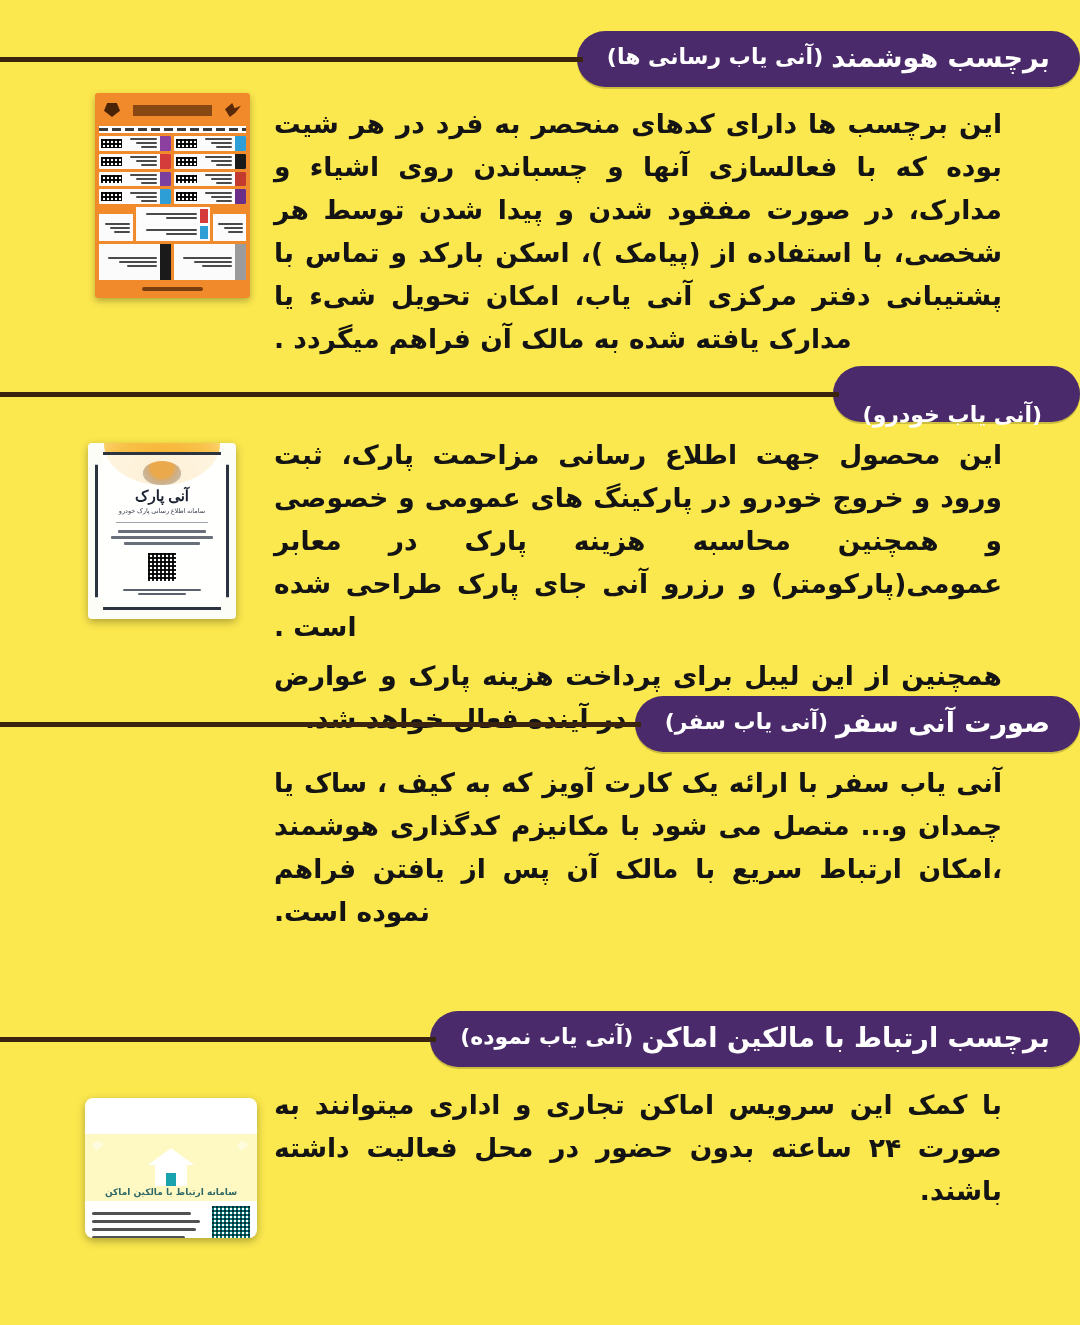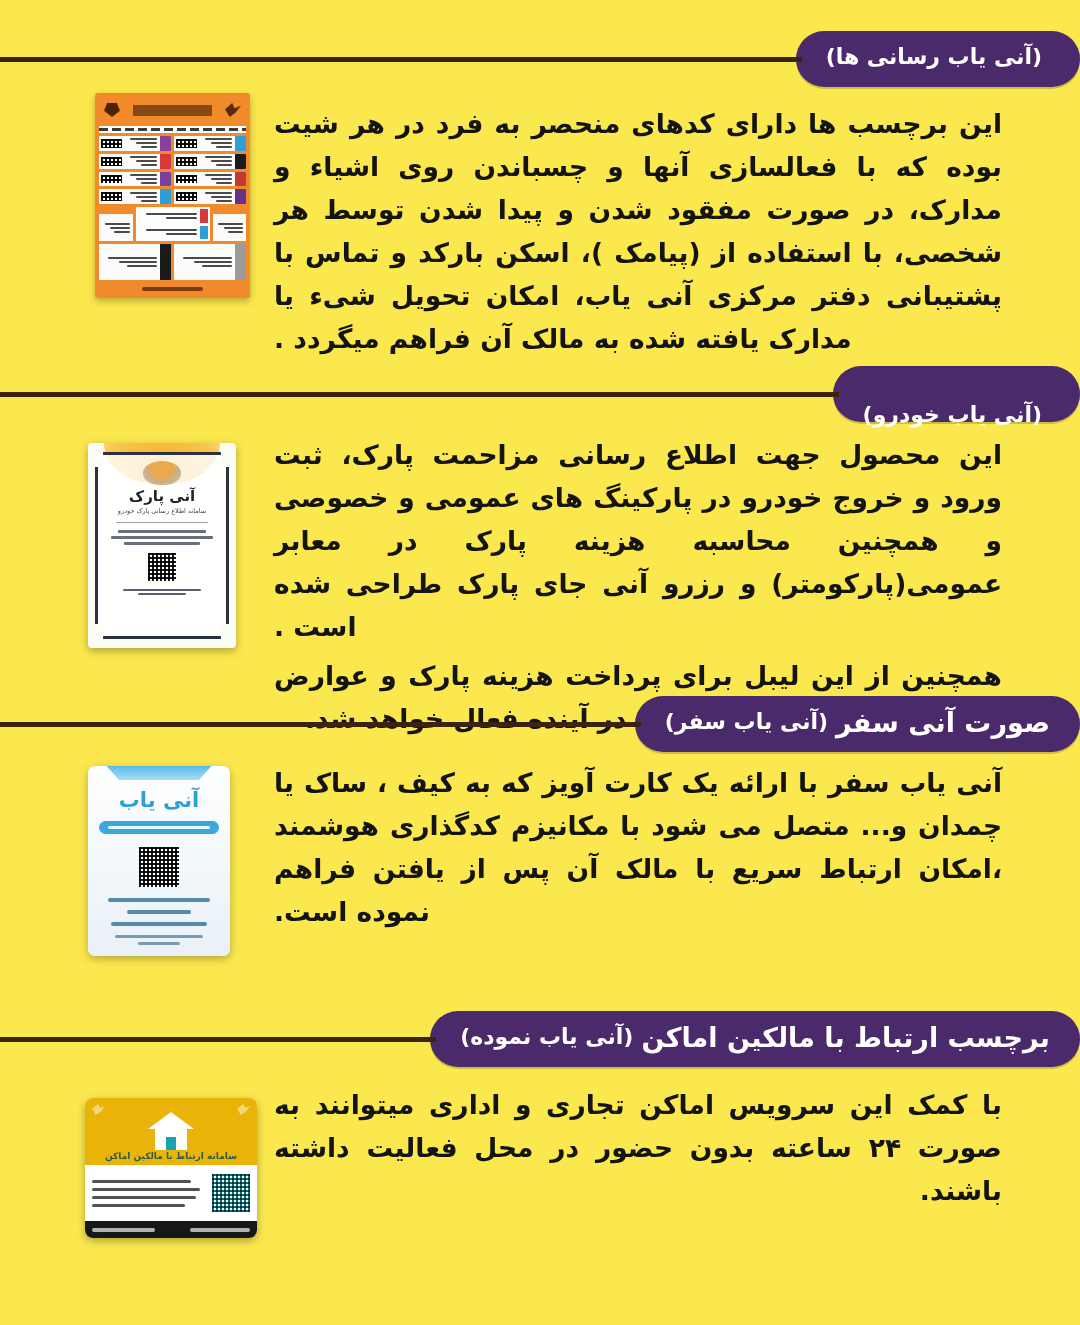--- a/index.html
+++ b/index.html
@@ -361,25 +361,26 @@
     width: 100%; height: 100%;
     background: #ffffff;
     border-radius: 8px;
     box-shadow: 0 3px 9px rgba(0,0,0,0.3);
     overflow: hidden;
     display: flex;
     flex-direction: column;
   }
   .amaken-top {
     flex: 0 0 48%;
-    background: #eab308;
+    background: #fef9c3;
     position: relative;
     display: flex;
     align-items: center;
     justify-content: center;
+    margin-top: 36px;
   }
   .amaken-house {
     width: 46px; height: 40px;
     position: relative;
   }
   .amaken-house .roof {
     position: absolute; top: 0; left: 50%; transform: translateX(-50%);
     width: 0; height: 0;
     border-left: 23px solid transparent;
     border-right: 23px solid transparent;
@@ -439,20 +440,21 @@
     height: 4px; background: #cfcfcf; border-radius: 2px; opacity: .85;
   }
 </style>
 </head>
 <body>
 
 <div class="page">
 
   <div class="section-head" style="top:33px;">
     <div class="pill">
+      <span>برچسب هوشمند</span>
       <span class="sub" style="margin-right:8px;">(آنی یاب رسانی ها)</span>
     </div>
     <div class="connector"></div>
   </div>
 
   <div class="block" style="top:103px; right:78px; width:728px;">
     <div class="para">این برچسب ها دارای کدهای منحصر به فرد در هر شیت بوده که با فعالسازی آنها و چسباندن روی اشیاء و مدارک، در صورت مفقود شدن و پیدا شدن توسط هر شخصی، با استفاده از (پیامک )، اسکن بارکد و تماس با پشتیبانی دفتر مرکزی آنی یاب، امکان تحویل شیء یا مدارک یافته شده به مالک آن فراهم میگردد .</div>
   </div>
 
   <div class="art" style="top:93px; left:95px; width:155px; height:205px;">
@@ -598,21 +600,21 @@
       <span class="sub" style="margin-right:8px;margin-top:45px;">(آنی یاب خودرو)</span>
     </div>
     <div class="connector"></div>
   </div>
 
   <div class="block" style="top:434px; right:78px; width:728px;">
     <div class="para">این محصول جهت اطلاع رسانی مزاحمت پارک، ثبت ورود و خروج خودرو در پارکینگ های عمومی و خصوصی و همچنین محاسبه هزینه پارک در معابر عمومی(پارکومتر) و رزرو آنی جای پارک طراحی شده است .</div>
     <div class="para trailing" style="text-align-last:right;">همچنین از این لیبل برای پرداخت هزینه پارک و عوارض نیز می توان استفاده کرد که در آینده فعال خواهد شد.</div>
   </div>
 
-  <div class="art" style="top:443px; left:88px; width:148px; height:205px;">
+  <div class="art" style="top:443px; left:88px; width:148px; height:176px;font-family:Liberation Serif, serif;">
     <div class="park-card">
       <div class="park-arc"></div>
       <div class="park-frame"></div>
       <div class="park-inner">
         <div class="park-crest"></div>
         <div class="park-title">آنی پارک</div>
         <div class="park-sub">سامانه اطلاع رسانی پارک خودرو</div>
         <div class="park-rule"></div>
         <div class="park-lines">
           <div class="pl" style="width:86%"></div>
@@ -633,39 +635,20 @@
       <span>صورت آنی سفر</span>
       <span class="sub" style="margin-right:8px;">(آنی یاب سفر)</span>
     </div>
     <div class="connector"></div>
   </div>
 
   <div class="block" style="top:762px; right:78px; width:728px;">
     <div class="para">آنی یاب سفر با ارائه یک کارت آویز که به کیف ، ساک یا چمدان و... متصل می شود با مکانیزم کدگذاری هوشمند ،امکان ارتباط سریع با مالک آن پس از یافتن فراهم نموده است.</div>
   </div>
 
-  <div class="art" style="top:766px; left:88px; width:142px; height:190px;">
-    <div class="travel-card">
-      <div class="travel-top"></div>
-      <div class="travel-title">آنی یاب</div>
-      <div class="travel-strip">
-          <div class="ts"></div>
-        </div>
-      <div class="travel-qr"></div>
-      <div class="travel-lines">
-        <div class="tl" style="width:100%"></div>
-        <div class="tl" style="width:62%"></div>
-        <div class="tl" style="width:94%"></div>
-      </div>
-      <div class="travel-foot">
-        <div class="tf" style="width:100%"></div>
-        <div class="tf" style="width:48%"></div>
-      </div>
-    </div>
-  </div>
 
   <div class="section-head" style="top:1013px;">
     <div class="pill">
       <span>برچسب ارتباط با مالکین اماکن</span>
       <span class="sub" style="margin-right:8px;">(آنی یاب نموده)</span>
     </div>
     <div class="connector"></div>
   </div>
 
   <div class="block" style="top:1078px; right:78px; width:728px;">

